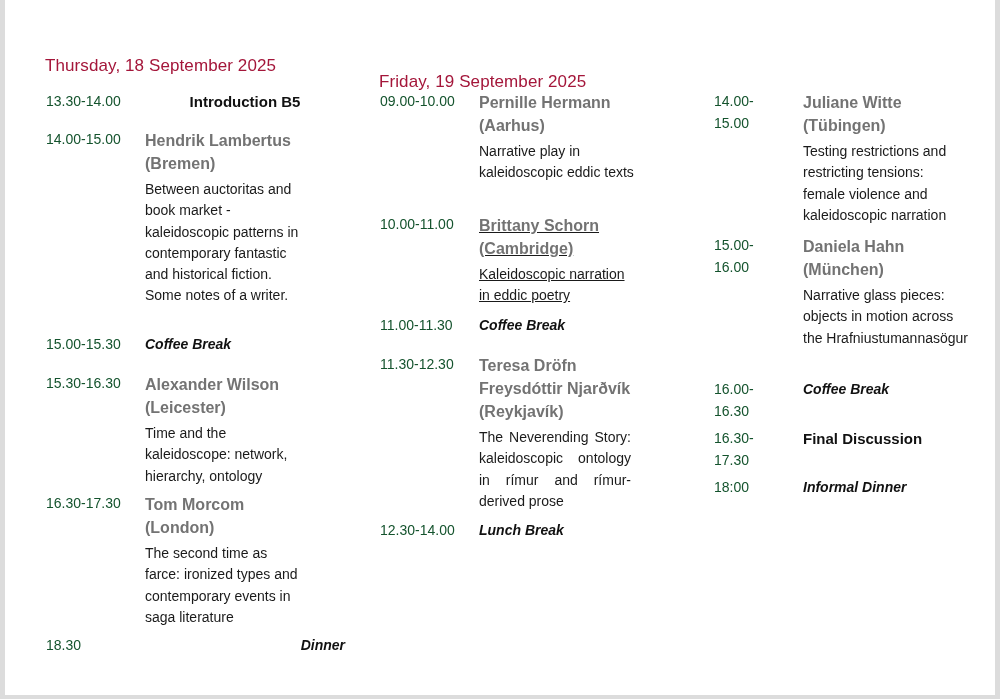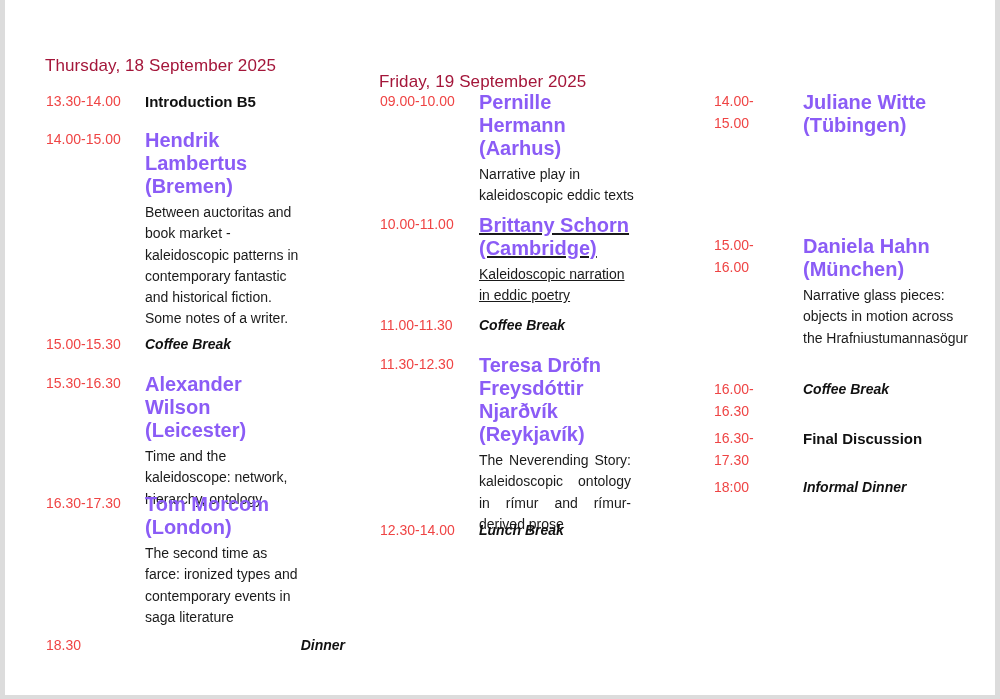--- a/index.html
+++ b/index.html
@@ -20,26 +20,26 @@
       font-weight: normal;
       font-size: 17px;
       letter-spacing: 0.1px;
       margin: 8px;
       white-space: nowrap;
     }
     .entry { position: absolute; }
     .time {
       position: absolute; left: 0; top: 0;
       font-size: 14px; line-height: 21.5px;
-      color: #ef4444;
+      color: #14532d;
     }
     .body { position: absolute; top: 0; }
     .speaker {
-      font-weight: bold; font-size: 20px; line-height: 23px;
-      color: #8b5cf6;
+      font-weight: bold; font-size: 16px; line-height: 23px;
+      color: #737373;
     }
     .talk {
       font-size: 14px; line-height: 21.3px; margin-top: 4px;
       color: #1a1a1a;
     }
     .talk.justify { text-align: justify; text-align-last: left; }
     .break {
       font-weight: bold; font-style: italic; font-size: 14px; line-height: 21.5px;
       color: #111;
     }
@@ -47,21 +47,21 @@
   </style>
 </head>
 <body>
 
 <div class="page">
 
   <h2 class="day-title" style="left:32px; top:48px;">Thursday, 18 September 2025</h2>
 
   <div class="entry" style="left:41px; top:91px; width:300px;">
     <div class="time">13.30-14.00</div>
-    <div class="body" style="left:99px; width:200px;">
+    <div class="body" style="left:99px; width:200px;text-align:center;">
       <div class="plain-bold">Introduction B5</div>
     </div>
   </div>
 
   <div class="entry" style="left:41px; top:129px; width:300px;">
     <div class="time">14.00-15.00</div>
     <div class="body" style="left:99px; width:160px;">
       <div class="speaker">Hendrik Lambertus</div>
       <div class="speaker">(Bremen)</div>
       <div class="talk">Between auctoritas and book market - kaleidoscopic patterns in contemporary fantastic and historical fiction. Some notes of a writer.</div>
@@ -141,20 +141,21 @@
     <div class="body" style="left:99px; width:200px;">
       <div class="break">Lunch Break</div>
     </div>
   </div>
 
   <div class="entry" style="left:709px; top:91px; width:280px;">
     <div class="time" style="width:50px;">14.00-15.00</div>
     <div class="body" style="left:89px; width:165px;">
       <div class="speaker">Juliane Witte</div>
       <div class="speaker">(Tübingen)</div>
+      <div class="talk">Testing restrictions and restricting tensions: female violence and kaleidoscopic narration</div>
     </div>
   </div>
 
   <div class="entry" style="left:709px; top:235px; width:280px;">
     <div class="time" style="width:50px;">15.00-16.00</div>
     <div class="body" style="left:89px; width:165px;">
       <div class="speaker">Daniela Hahn</div>
       <div class="speaker">(München)</div>
       <div class="talk">Narrative glass pieces: objects in motion across the Hrafniustumannasögur</div>
     </div>

